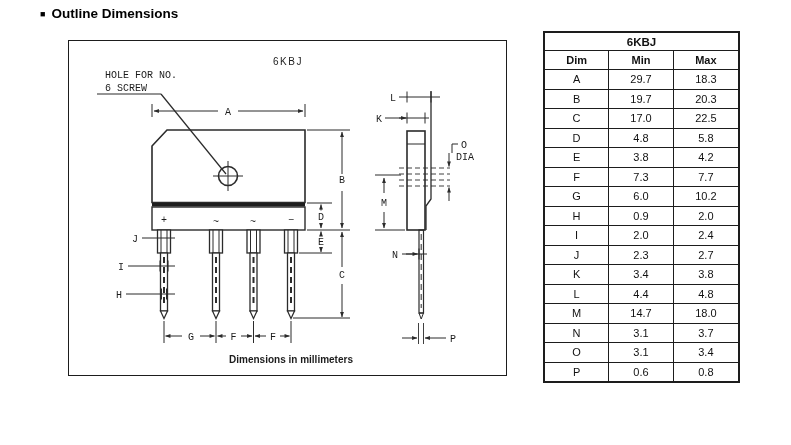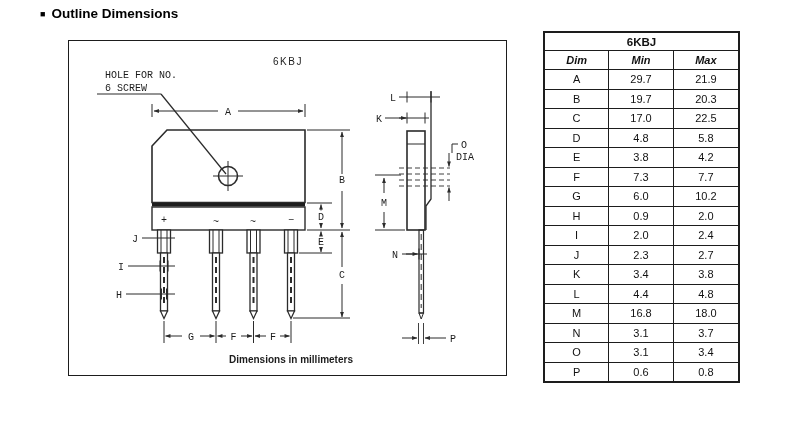--- a/index.html
+++ b/index.html
@@ -13,21 +13,21 @@
   svg{display:block;}
   .ln{stroke:#2b2b2b;fill:none;}
   text{fill:#1c1c1c;stroke:none;font-family:"Liberation Mono",monospace;font-size:10px;}
   .t-sans{font-family:"Liberation Sans",sans-serif;}
   #dim-table{position:absolute;left:543px;top:31px;width:197px;border-collapse:collapse;
         table-layout:fixed;font:11px "Liberation Sans",sans-serif;color:#111;
         border:2px solid #1d1d1d;}
   #dim-table td,#dim-table th{border:1px solid #1d1d1d;text-align:center;padding:0;
         font-weight:400;}
   #dim-table tr.t-title th{height:17px;font-weight:700;font-size:11.5px;}
-  #dim-table tr.t-head th{height:18px;font-weight:700;font-style:italic;}
+  #dim-table tr.t-head th{height:18px;font-weight:700;}
   #dim-table tr.t-row{height:19.5px;}
 </style>
 </head>
 <body>
 
 <div id="page">
 
   <div id="section-title">
     <span class="bullet">■</span>
     <span>Outline Dimensions</span>
@@ -287,21 +287,21 @@
           <th colspan="3">6KBJ</th>
         </tr>
     <tr class="t-head">
       <th>Dim</th>
       <th>Min</th>
       <th>Max</th>
     </tr>
     <tr class="t-row">
           <td>A</td>
           <td>29.7</td>
-          <td>21.9</td>
+          <td>18.3</td>
         </tr>
     <tr class="t-row">
           <td>B</td>
           <td>19.7</td>
           <td>20.3</td>
         </tr>
     <tr class="t-row">
           <td>C</td>
           <td>17.0</td>
           <td>22.5</td>
@@ -346,21 +346,21 @@
           <td>3.4</td>
           <td>3.8</td>
         </tr>
     <tr class="t-row">
           <td>L</td>
           <td>4.4</td>
           <td>4.8</td>
         </tr>
     <tr class="t-row">
           <td>M</td>
-          <td>16.8</td>
+          <td>14.7</td>
           <td>18.0</td>
         </tr>
     <tr class="t-row">
           <td>N</td>
           <td>3.1</td>
           <td>3.7</td>
         </tr>
     <tr class="t-row">
           <td>O</td>
           <td>3.1</td>

